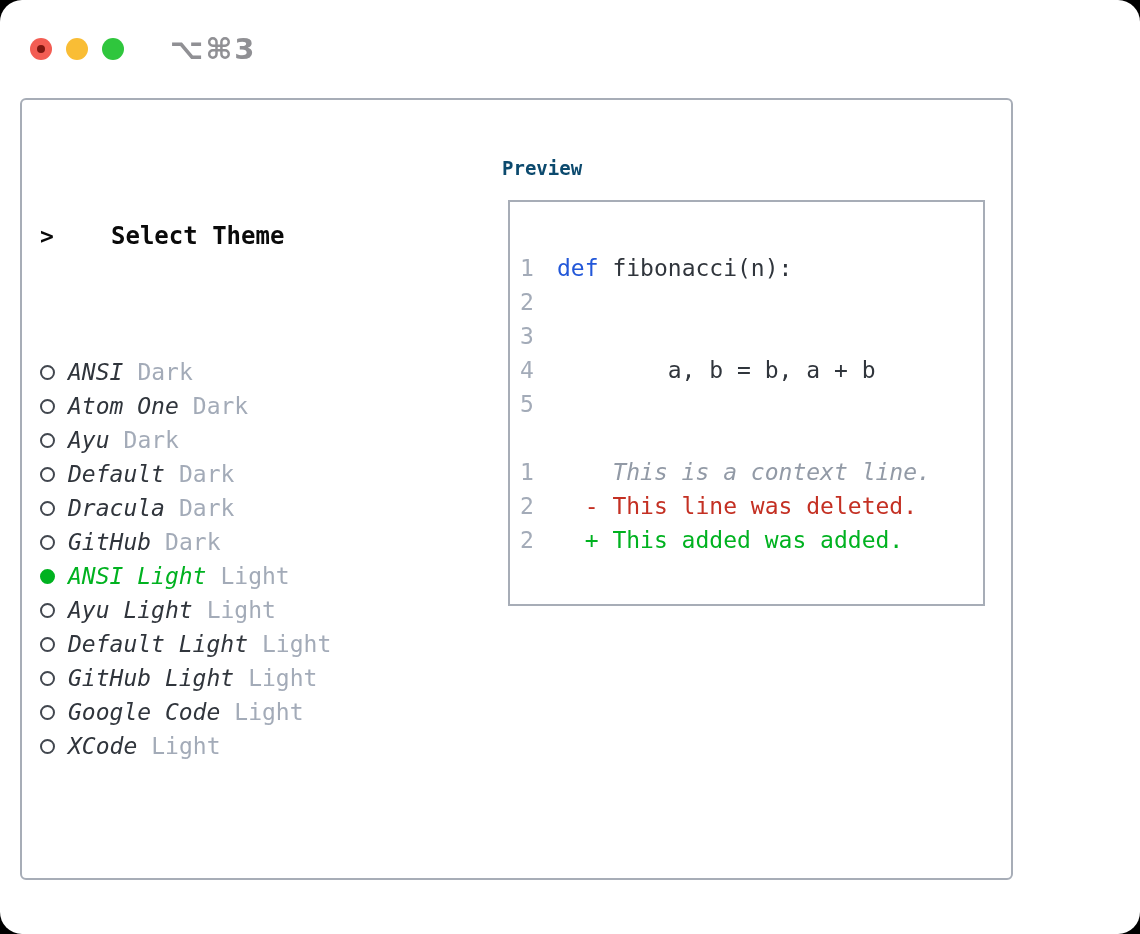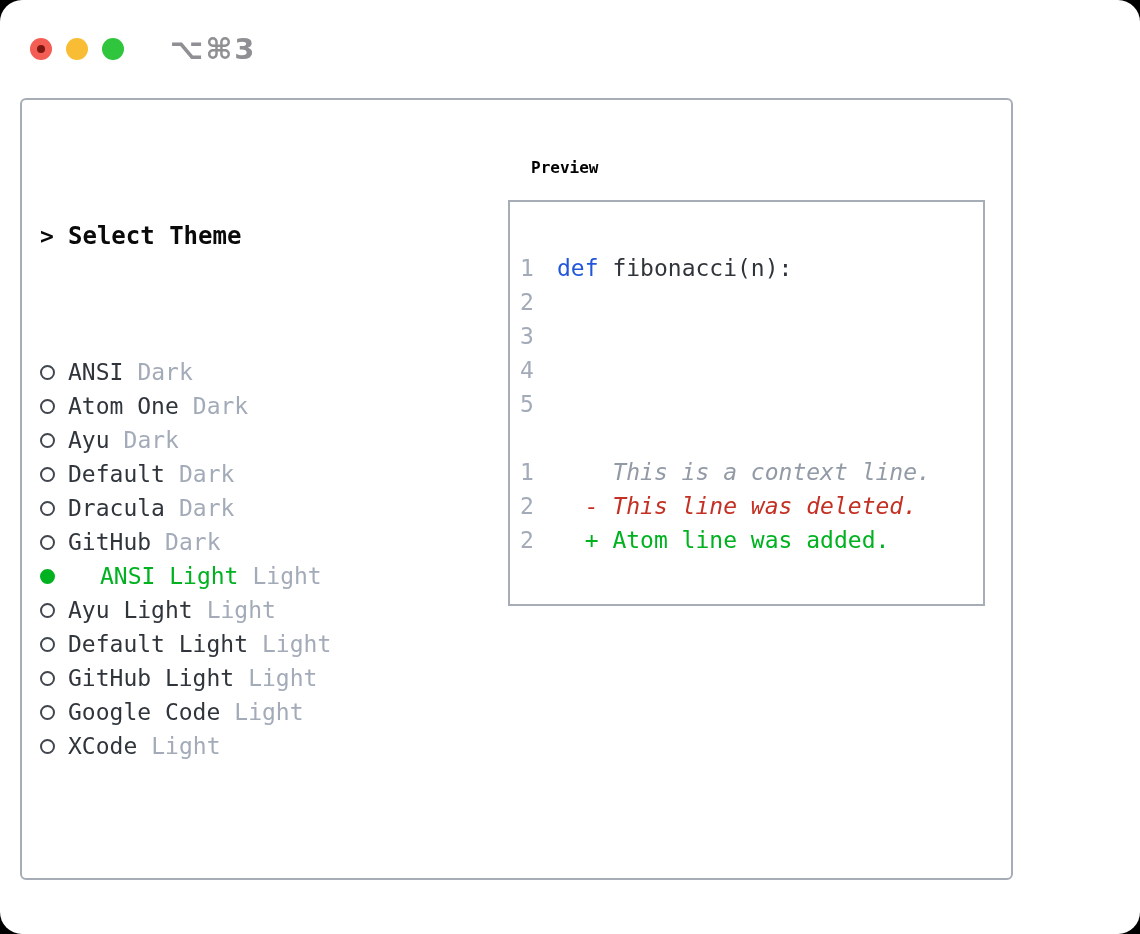--- a/index.html
+++ b/index.html
@@ -56,52 +56,52 @@
     box-sizing:border-box;
   }
   
   .left-col{
     position:absolute;left:18px;top:51px;
     font-size:23px;line-height:34px;
     white-space:pre;
   }
   .row{display:flex;align-items:center;height:34px;}
   .prompt{display:inline-block;width:28px;font-weight:bold;color:#0a0a0a;}
-  .picker-title,.section-title{font-weight:bold;color:#0a0a0a;font-size:24px;}
+  .picker-title,.section-title{font-weight:bold;color:#0a0a0a;font-size:24px;margin-left:43px;}
   .marker{
     display:inline-block;width:15px;height:15px;box-sizing:border-box;
     border:2px solid #42474f;border-radius:50%;
     margin-right:13px;flex:none;
   }
   .marker.filled{background:var(--accent-green);border-color:var(--accent-green);}
-  .tname{color:var(--text-dark);}
-  .selected .tname,.selected .olabel{color:var(--accent-green);margin-left:32px;}
+  .tname{color:var(--text-dark);font-style:italic;}
+  .selected .tname,.selected .olabel{color:var(--accent-green);}
   .tvariant{color:var(--dim-gray);margin-left:14px;}
   .spacer{height:34px;}
   
   .preview-label{
     position:absolute;left:480px;top:51px;height:34px;line-height:34px;
-    font-weight:bold;font-size:16px;color:#000000;margin-left:29px;
+    font-weight:bold;font-size:19px;color:#0c4a6e;
   }
   .preview-box{
     position:absolute;left:486px;top:100px;
     width:477px;height:406px;
     border:2px solid var(--border-gray);
     box-sizing:border-box;
     padding:49px 0 0 10px;
     overflow:hidden;
   }
   .crow{display:flex;height:34px;line-height:34px;font-size:23px;white-space:pre;}
   .lnum{display:inline-block;width:37px;color:var(--dim-gray);flex:none;}
   .pl{color:var(--text-dark);}
   .kw{color:var(--keyword-blue);text-align:center;}
   .lit{color:var(--accent-green);}
   .fn{color:var(--function-cyan);}
   .ctx{color:var(--context-gray);font-style:italic;}
-  .del{color:var(--deleted-red);font-style:italic;}
+  .del{color:var(--deleted-red);}
   .add{color:var(--accent-green);}
 </style>
 </head>
 <body>
 
 <div class="window">
 
   <div class="titlebar">
     <div class="lights">
       <span class="light close">
@@ -133,22 +133,22 @@
 
       
     </div>
 
     <div class="preview-label">Preview</div>
 
     <div class="preview-box" id="preview-box">
         <div class="crow"><span class="lnum">1</span><span><span class="kw">def</span><span class="pl"> fibonacci(n):</span></span></div>
         <div class="crow"><span class="lnum">2</span></div>
         <div class="crow"><span class="lnum">3</span></div>
-        <div class="crow"><span class="lnum">4</span></div>
+        <div class="crow"><span class="lnum">4</span><span><span class="pl">        a, b = b, a + b</span></span></div>
         <div class="crow"><span class="lnum">5</span></div>
         <div class="crow"><span class="lnum"></span><span></span></div>
         <div class="crow"><span class="lnum">1</span><span><span class="ctx">    This is a context line.</span></span></div>
         <div class="crow"><span class="lnum">2</span><span><span class="del">  - This line was deleted.</span></span></div>
-        <div class="crow"><span class="lnum">2</span><span><span class="add">  + Atom line was added.</span></span></div>
+        <div class="crow"><span class="lnum">2</span><span><span class="add">  + This added was added.</span></span></div>
       </div>
 
   </div>
 </div>
 
 </body></html>

